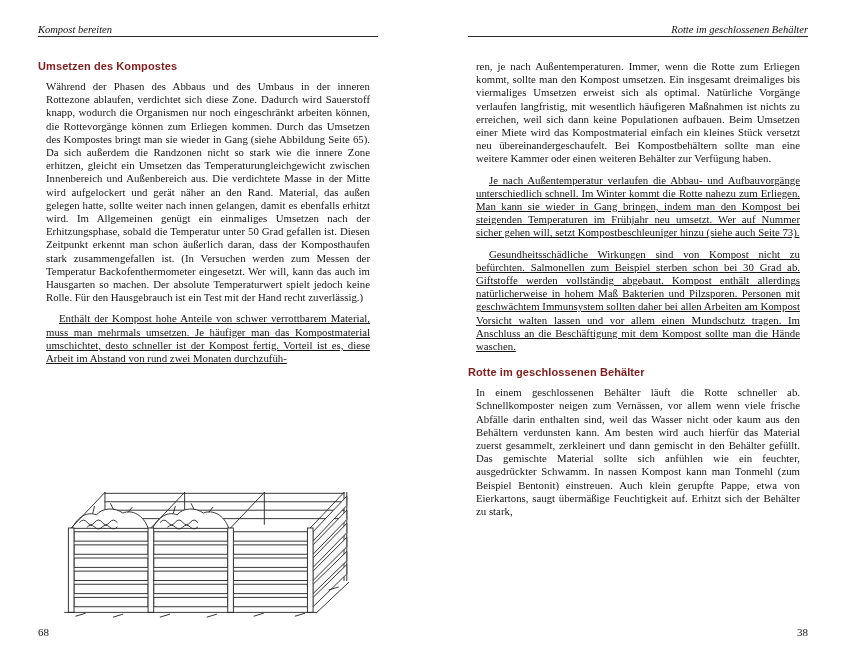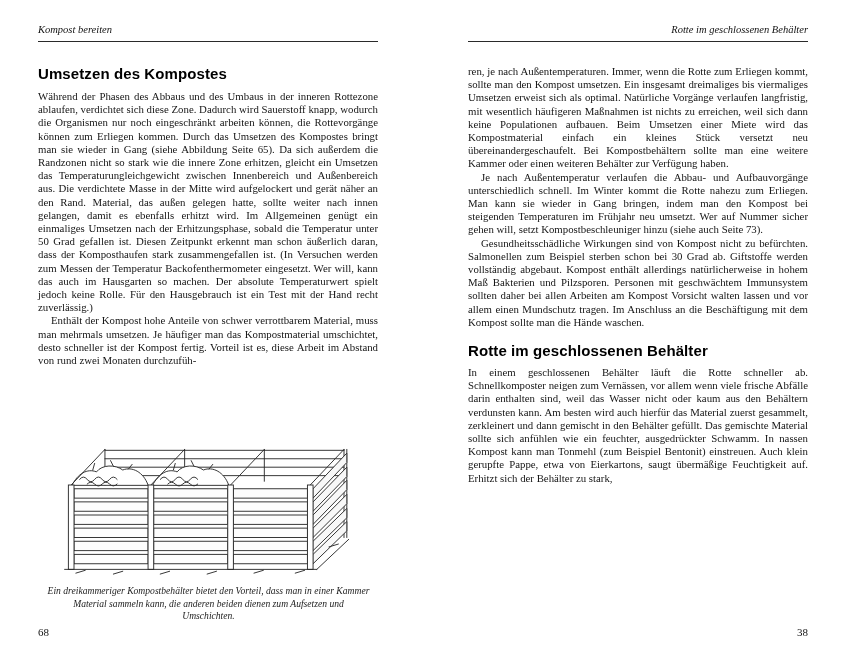--- a/index.html
+++ b/index.html
@@ -17,47 +17,46 @@
   }
 
   .page { position: relative; width: 423px; height: 648px; padding-top: 24px; }
   .page-left  { padding-left: 38px; padding-right: 45px; }
   .page-right { padding-left: 45px; padding-right: 38px; }
 
   .running-head {
     font-style: italic;
     font-size: 10.5px;
     line-height: 12px;
-    padding-bottom: 5px;
     border-bottom: 1px solid #2a2a2a;
     color: #111;
   }
   .page-right .running-head { text-align: right; }
 
   .content { margin-top: 23px; }
 
   .section-heading {
     font-family: "Liberation Sans", sans-serif;
-    font-size: 15px;
+    font-size: 11px;
     font-weight: bold;
-    color: #000000;
+    color: #7f1d1d;
     margin: 0 0 8px 0;
     letter-spacing: 0.1px;
   }
   .section-heading.mid { margin: 13px 0 7px 0; }
 
   p.body {
-    margin: 0;
+    margin: 8px;
     font-size: 10.8px;
     line-height: 13.2px;
     text-align: justify;
     hyphens: auto;
     -webkit-hyphens: auto;
   }
-  p.indent { text-indent: 13px; }
+  p.indent { text-indent: 13px; text-decoration: underline; }
 
   .figure {
     position: absolute;
     left: 42px;
     right: 48px;
     bottom: 26px;
     text-align: center;
   }
   .figure svg { display: block; margin: 0 auto; }
   .figure figcaption {
@@ -153,21 +152,20 @@
           <rect x="10" y="52" width="6" height="90" fill="#ffffff"></rect>
           <rect x="95" y="52" width="6" height="90" fill="#ffffff"></rect>
           <rect x="180" y="52" width="6" height="90" fill="#ffffff"></rect>
           <rect x="265" y="52" width="6" height="90" fill="#ffffff"></rect>
 
           <line x1="6" y1="142" x2="275" y2="142"></line>
           <line x1="275" y1="142" x2="309" y2="110"></line>
           <path d="M18,146 l10,-3 M58,147 l10,-3 M108,147 l10,-3 M158,147 l10,-3 M208,146 l10,-3 M252,146 l10,-3 M288,118 l10,-3"></path>
         </g>
       </svg>
-      <figcaption>Ein dreikammeriger Kompostbehälter bietet den Vorteil, dass man in einer Kammer Material sammeln kann, die anderen beiden dienen zum Aufsetzen und Umschichten.</figcaption>
     </figure>
 
     <div class="page-number">68</div>
   </div>
 
   <div class="page page-right">
     <div class="running-head">Rotte im geschlossenen Behälter</div>
 
     <div class="content">
       <p class="body">ren, je nach Außentemperaturen. Immer, wenn die Rotte zum Erliegen kommt, sollte man den Kompost umsetzen. Ein insgesamt dreimaliges bis viermaliges Umsetzen erweist sich als optimal. Natürliche Vorgänge verlaufen langfristig, mit wesentlich häufigeren Maßnahmen ist nichts zu erreichen, weil sich dann keine Populationen aufbauen. Beim Umsetzen einer Miete wird das Kompostmaterial einfach ein kleines Stück versetzt neu übereinandergeschaufelt. Bei Kompostbehältern sollte man eine weitere Kammer oder einen weiteren Behälter zur Verfügung haben.</p>

